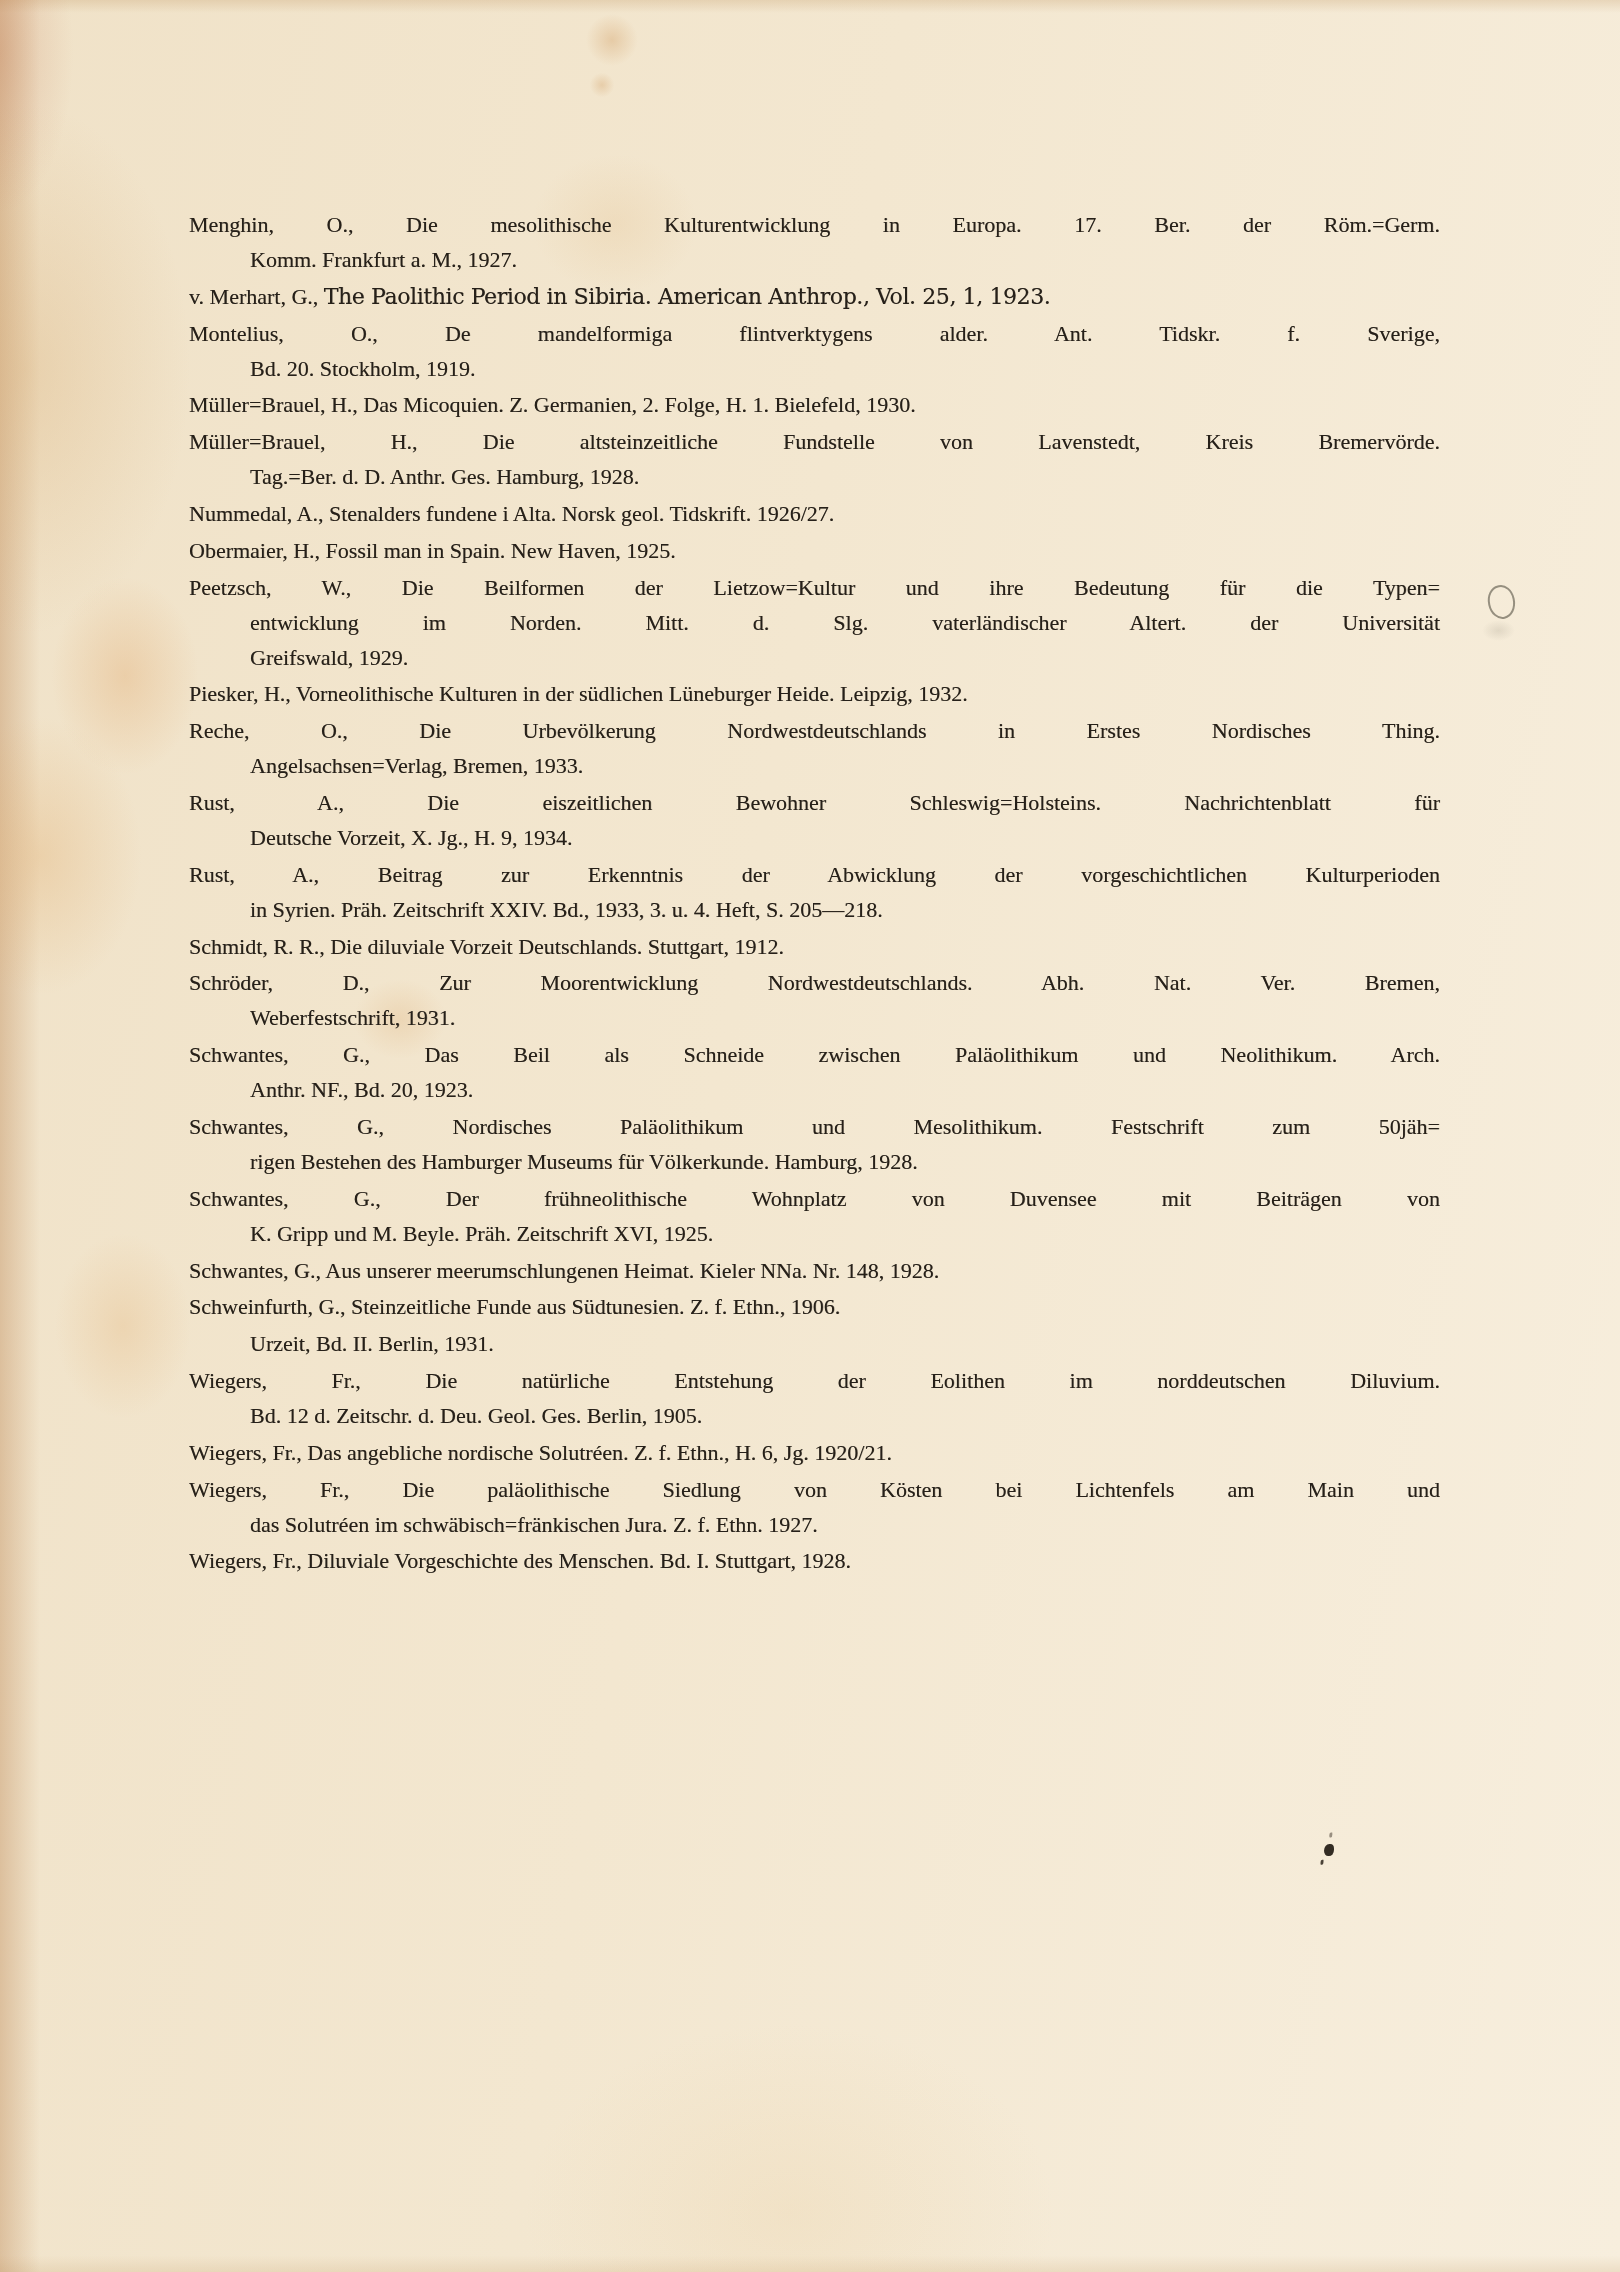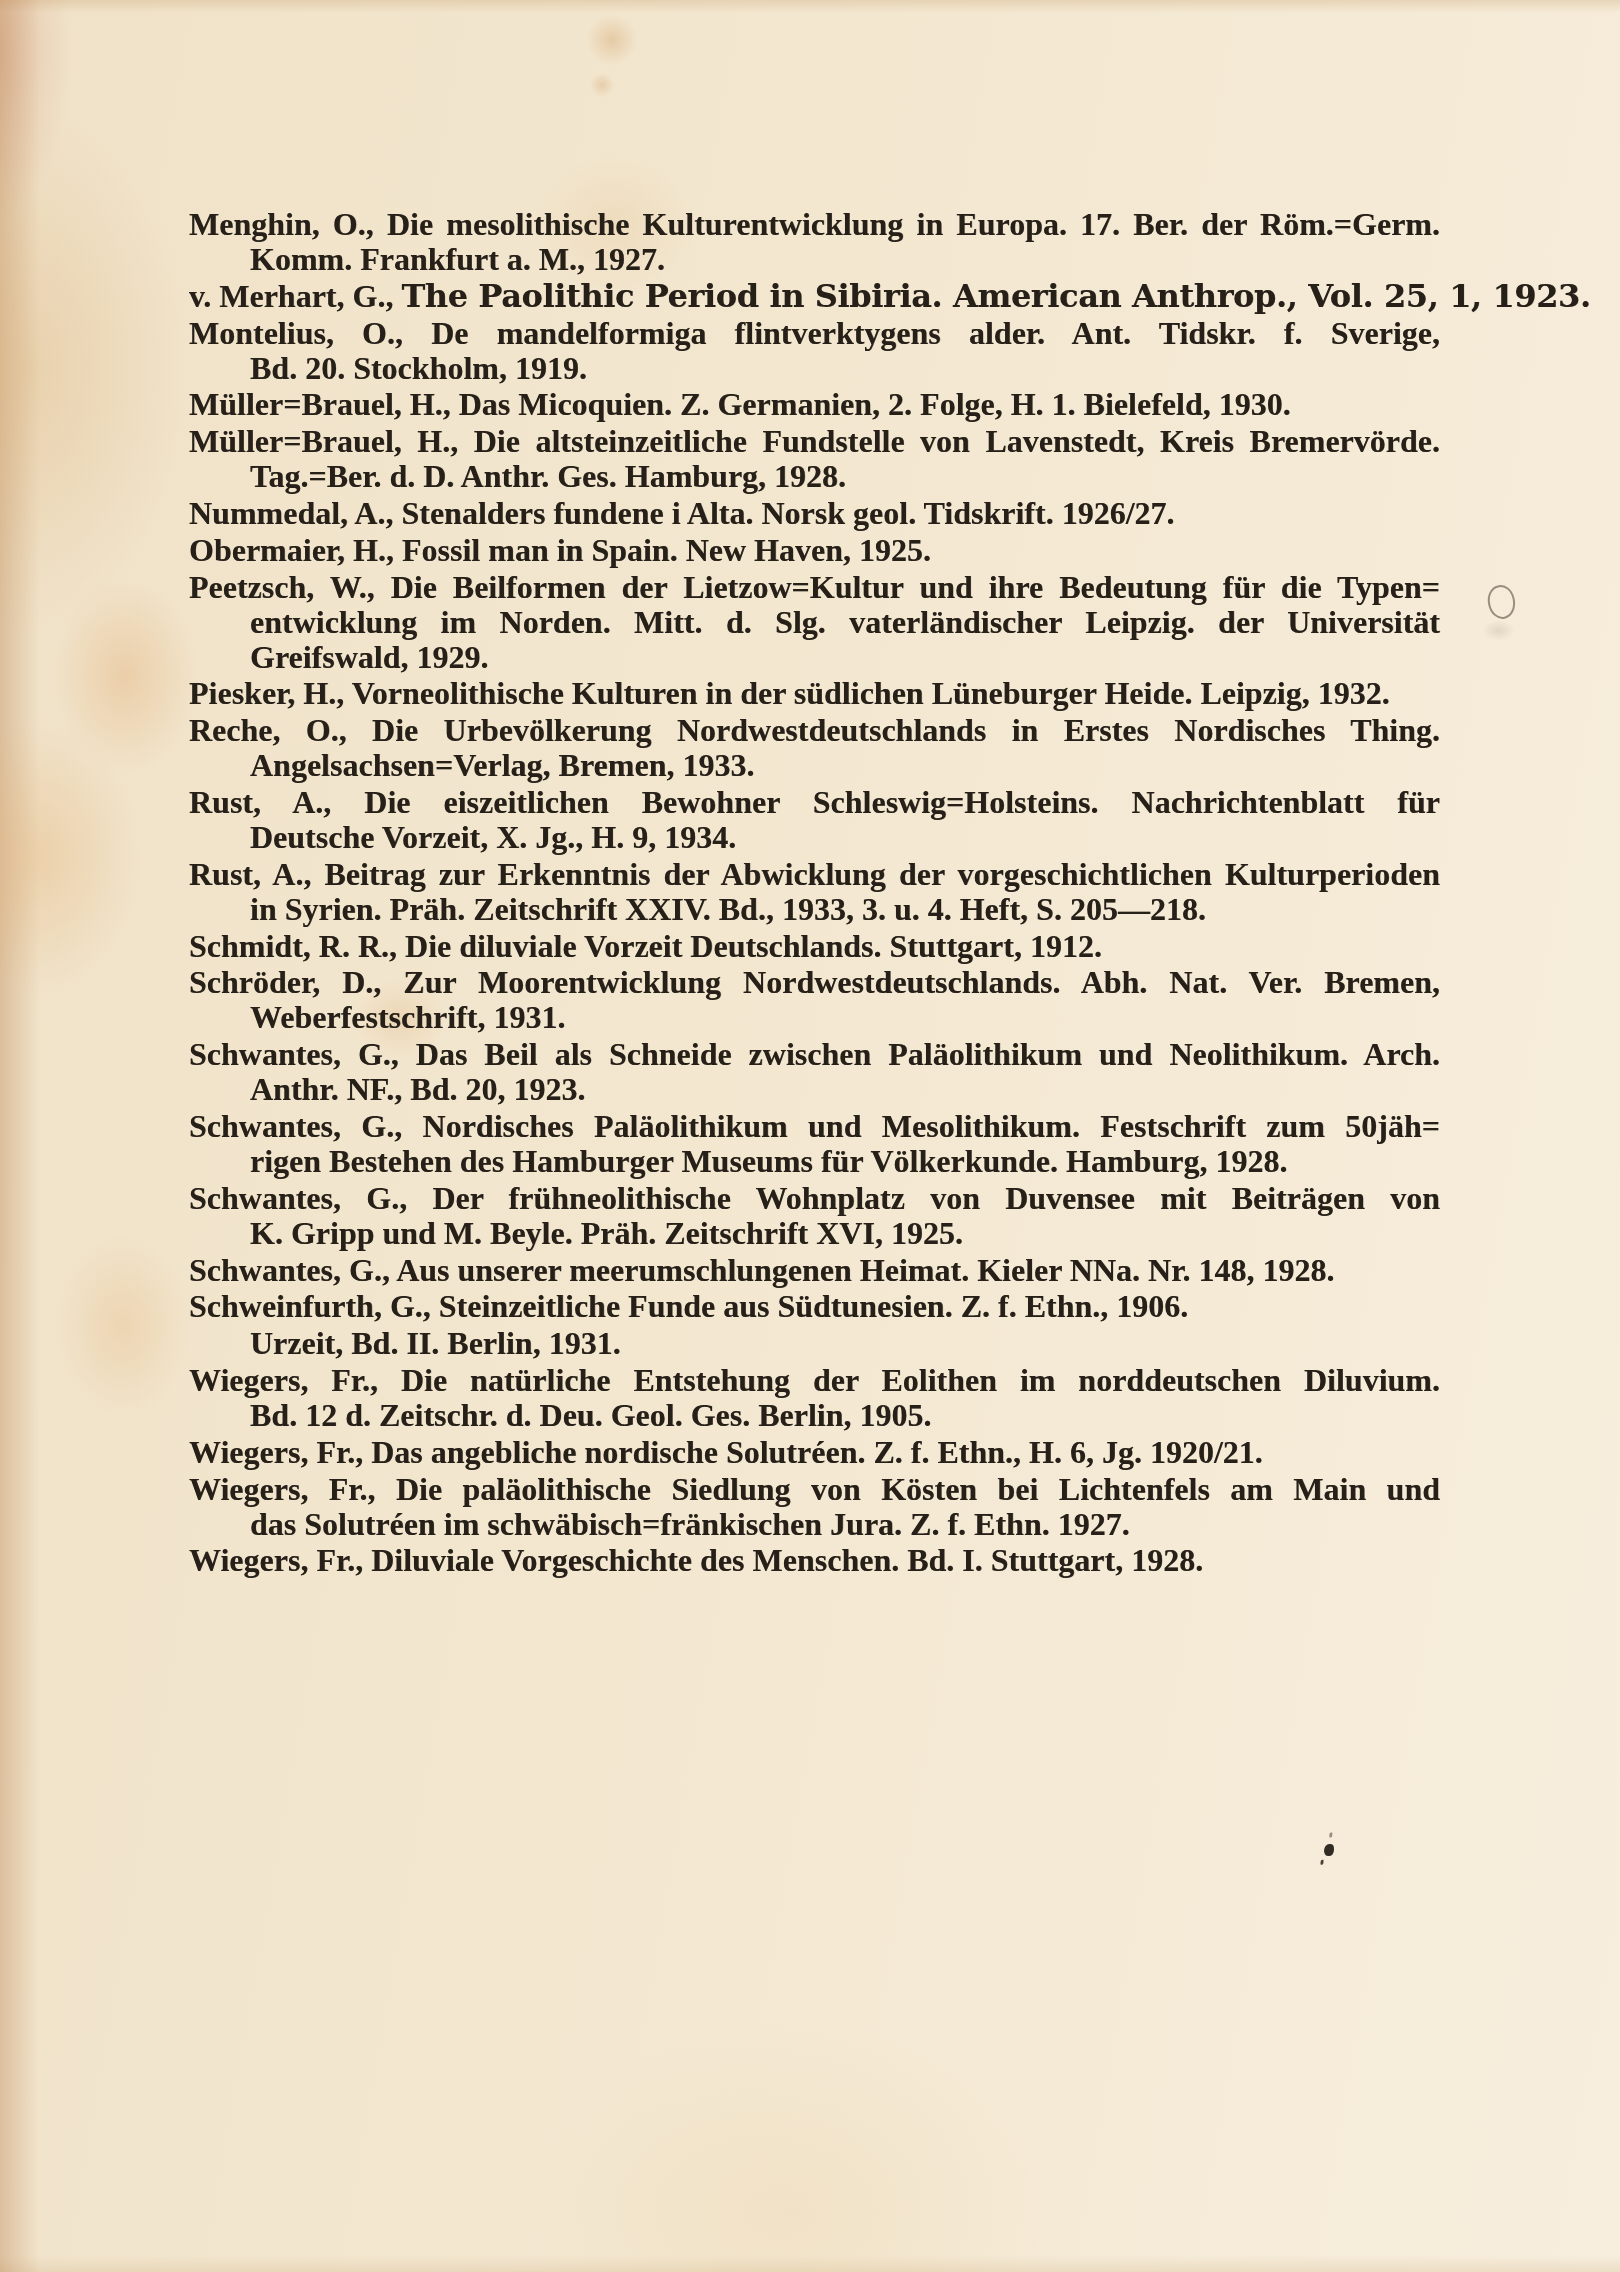--- a/index.html
+++ b/index.html
@@ -36,25 +36,24 @@
 
   .bibliography {
     position: absolute;
     left: 189px;
     top: 207px;
     width: 1251px;
   }
   .entry { margin-bottom: 1.8px; }
   .line {
     line-height: 35px;
-    font-size: 32px;
+    font-size: 22px;
     padding-left: 61px;
     white-space: nowrap;
     text-shadow: 0.3px 0.3px 0.4px rgba(43,35,26,0.45);
-    font-weight: bold;
   }
   .line.first { padding-left: 0; }
   .line.j {
     white-space: normal;
     text-align: justify;
     text-align-last: justify;
   }
   .f { font-family: "Liberation Serif", "DejaVu Serif", serif; }
   .a { font-family: "DejaVu Serif", serif; letter-spacing: -0.4px; }
 
@@ -111,21 +110,21 @@
         <div class="line"><span class="f">Tag.=Ber. d. D. Anthr. Ges. Hamburg, 1928.</span></div>
       </div>
       <div class="entry">
         <div class="line first"><span class="f">Nummedal, A., Stenalders fundene i Alta. Norsk geol. Tidskrift. 1926/27.</span></div>
       </div>
       <div class="entry">
         <div class="line first"><span class="f">Obermaier, H., Fossil man in Spain. New Haven, 1925.</span></div>
       </div>
       <div class="entry">
         <div class="line first j"><span class="f">Peetzsch, W., Die Beilformen der Lietzow=Kultur und ihre Bedeutung für die Typen=</span></div>
-        <div class="line j"><span class="f">entwicklung im Norden. Mitt. d. Slg. vaterländischer Leipzig. der Universität</span></div>
+        <div class="line j"><span class="f">entwicklung im Norden. Mitt. d. Slg. vaterländischer Altert. der Universität</span></div>
         <div class="line"><span class="f">Greifswald, 1929.</span></div>
       </div>
       <div class="entry">
         <div class="line first"><span class="f">Piesker, H., Vorneolithische Kulturen in der südlichen Lüneburger Heide. Leipzig, 1932.</span></div>
       </div>
       <div class="entry">
         <div class="line first j"><span class="f">Reche, O., Die Urbevölkerung Nordwestdeutschlands in Erstes Nordisches Thing.</span></div>
         <div class="line"><span class="f">Angelsachsen=Verlag, Bremen, 1933.</span></div>
       </div>
       <div class="entry">

